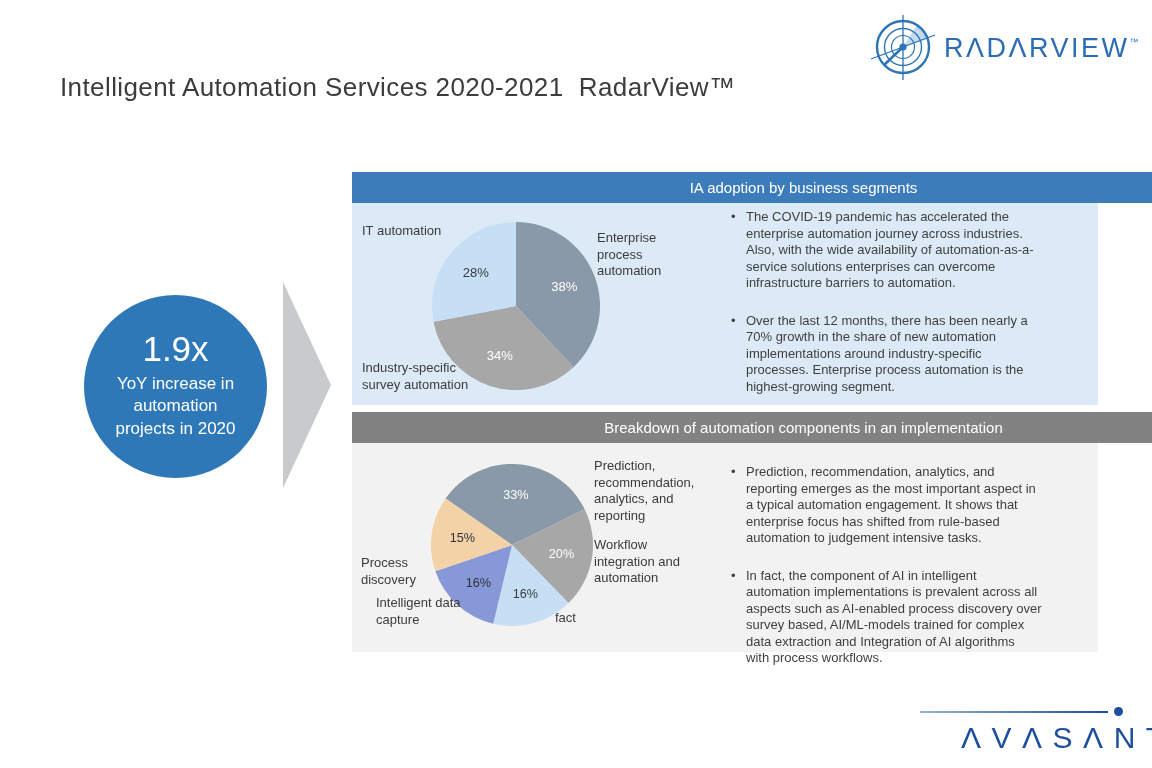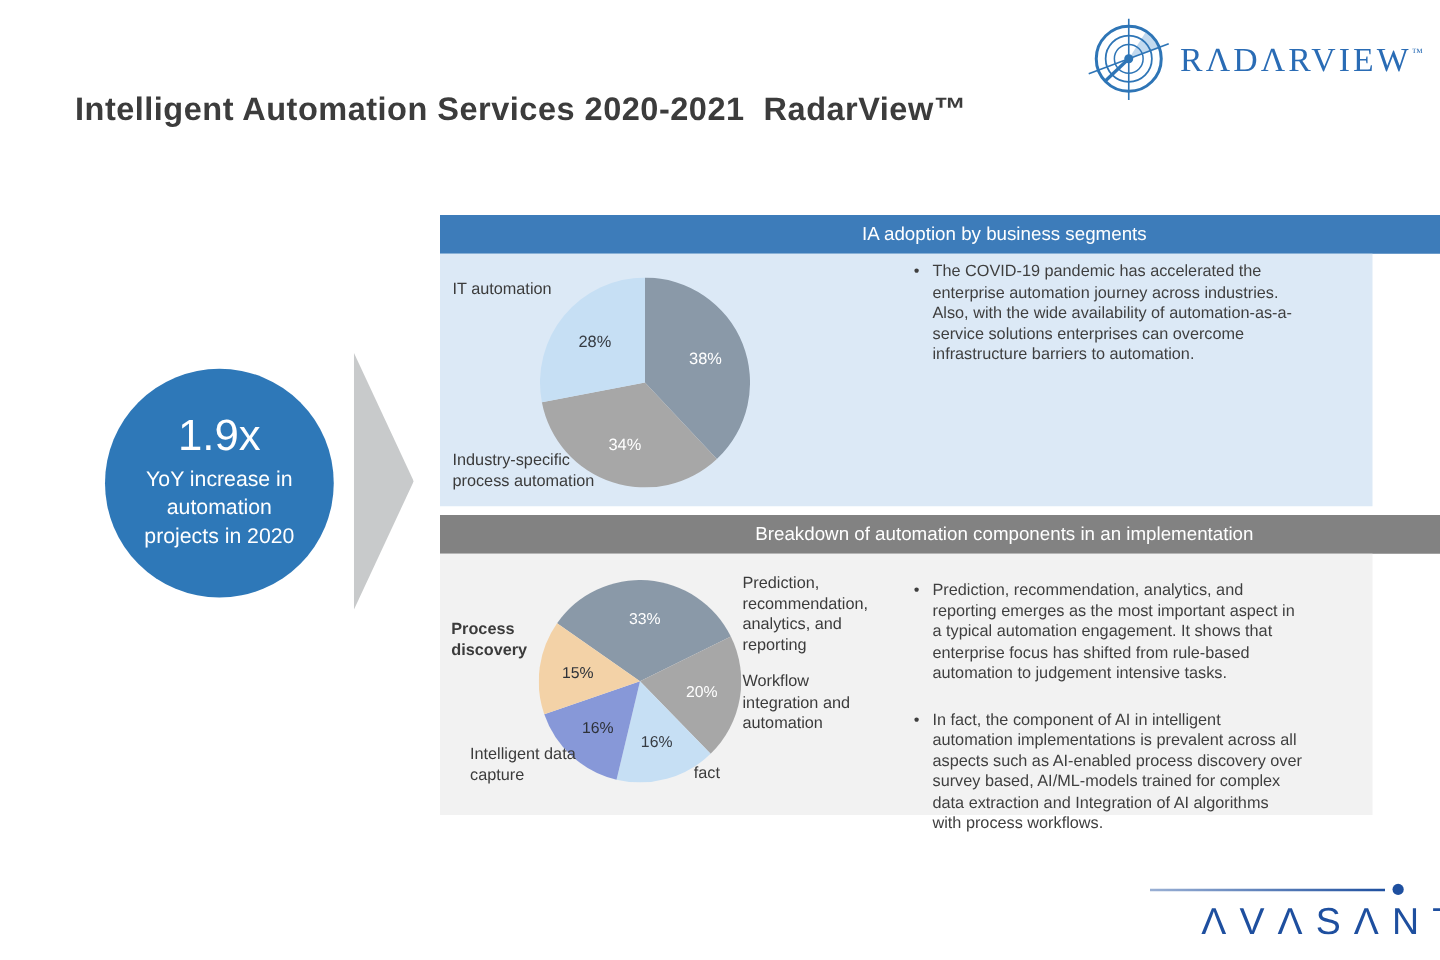--- a/index.html
+++ b/index.html
@@ -3,25 +3,25 @@
 <meta charset="utf-8">
 <style>
   html,body{margin:0;padding:0;background:#fff;}
   .slide{
     position:relative;width:1152px;height:768px;background:#ffffff;overflow:hidden;
     font-family:"Liberation Sans",sans-serif;color:#3f3f3f;
   }
   
   .title{
     position:absolute;left:60px;top:72px;font-size:26px;letter-spacing:.4px;
-    color:#3c3c3c;white-space:pre;font-weight:700;
+    color:#3c3c3c;white-space:pre;font-weight:400;
   }
   
   .rv-logo{position:absolute;left:868px;top:14px;display:flex;align-items:center;}
-  .rv-word{font-size:27px;letter-spacing:2.5px;color:var(--logo-blue);margin-left:4px;font-weight:500;font-family:Liberation Serif, serif;}
+  .rv-word{font-size:27px;letter-spacing:2.5px;color:var(--logo-blue);margin-left:4px;font-weight:500;}
   .rv-word sup{font-size:9px;letter-spacing:0;position:relative;top:-2px;}
   
   .stat-circle{
     position:absolute;left:84px;top:295px;width:183px;height:183px;border-radius:50%;
     background:var(--circle-blue);color:#fff;text-align:center;
   }
   .stat-value{margin-top:34px;font-size:35px;}
   .stat-caption{margin-top:4px;font-size:17px;line-height:1.32;white-space:pre-wrap;}
   
   .arrow{
@@ -94,27 +94,33 @@
       <svg viewBox="0 0 100 100">
         <path d="M50,50 L50.00,0.00 A50,50 0 0 1 84.23,86.45 Z" fill="#8a99a8"></path>
         <text x="78.82" y="38.59" dy=".35em" text-anchor="middle" fill="#ffffff">38%</text>
         <path d="M50,50 L84.23,86.45 A50,50 0 0 1 0.89,59.37 Z" fill="#a7a7a7"></path>
         <text x="40.42" y="79.48" dy=".35em" text-anchor="middle" fill="#ffffff">34%</text>
         <path d="M50,50 L0.89,59.37 A50,50 0 0 1 50.00,0.00 Z" fill="#c6dff4"></path>
         <text x="26.11" y="30.24" dy=".35em" text-anchor="middle" fill="#363b42">28%</text>
       </svg>
     </div>
   <div class="callout" style="left:362px;top:223px;width:120px;">IT automation</div>
-  <div class="callout" style="left:362px;top:360px;width:135px;">Industry-specific process automation</div>
+  <div class="callout" style="left:597px;top:230px;width:78px;">Enterprise process automation</div>
+  <div class="callout" style="left:362px;top:360px;width:135px;">Industry-specific survey automation</div>
   <ul class="bullets bullets1">
     <li>The COVID-19 pandemic has accelerated the
 enterprise automation journey across industries.
 Also, with the wide availability of automation-as-a-
 service solutions enterprises can overcome
 infrastructure barriers to automation.</li>
+    <li>Over the last 12 months, there has been nearly a
+70% growth in the share of new automation
+implementations around industry-specific
+processes. Enterprise process automation is the
+highest-growing segment.</li>
   </ul>
 
   <div class="panel-header panel2-header">Breakdown of automation components in an implementation</div>
   <div class="panel-body panel2-body"></div>
   <div class="pie pie2">
       <svg viewBox="0 0 100 100">
         <path d="M50,50 L9.04,21.32 A50,50 0 0 1 94.86,27.92 Z" fill="#8a99a8"></path>
         <text x="52.38" y="19.09" dy=".35em" text-anchor="middle" fill="#ffffff">33%</text>
         <path d="M50,50 L94.86,27.92 A50,50 0 0 1 84.86,85.85 Z" fill="#a7a7a7"></path>
         <text x="80.55" y="55.28" dy=".35em" text-anchor="middle" fill="#ffffff">20%</text>
@@ -123,21 +129,21 @@
         <path d="M50,50 L38.41,98.64 A50,50 0 0 1 2.72,66.28 Z" fill="#8798d8"></path>
         <text x="29.18" y="72.96" dy=".35em" text-anchor="middle" fill="#2e3239">16%</text>
         <path d="M50,50 L2.72,66.28 A50,50 0 0 1 9.04,21.32 Z" fill="#f3d2a7"></path>
         <text x="19.30" y="45.69" dy=".35em" text-anchor="middle" fill="#2e3239">15%</text>
       </svg>
     </div>
   <div class="callout" style="left:594px;top:458px;width:128px;">Prediction, recommendation, analytics, and reporting</div>
   <div class="callout" style="left:594px;top:537px;width:112px;">Workflow integration and automation</div>
   <div class="callout" style="left:555px;top:610px;width:60px;">fact</div>
   <div class="callout" style="left:376px;top:595px;width:100px;">Intelligent data capture</div>
-  <div class="callout" style="left:361px;top:495px;width:75px;font-weight:bold;">Process discovery</div>
+  <div class="callout" style="left:361px;top:555px;width:75px;">Process discovery</div>
   <ul class="bullets bullets2">
     <li>Prediction, recommendation, analytics, and
 reporting emerges as the most important aspect in
 a typical automation engagement. It shows that
 enterprise focus has shifted from rule-based
 automation to judgement intensive tasks.</li>
     <li>In fact, the component of AI in intelligent
 automation implementations is prevalent across all
 aspects such as AI-enabled process discovery over
 survey based, AI/ML-models trained for complex

